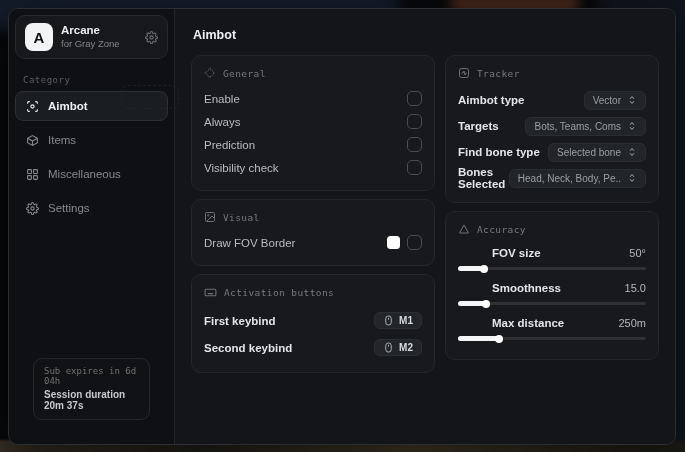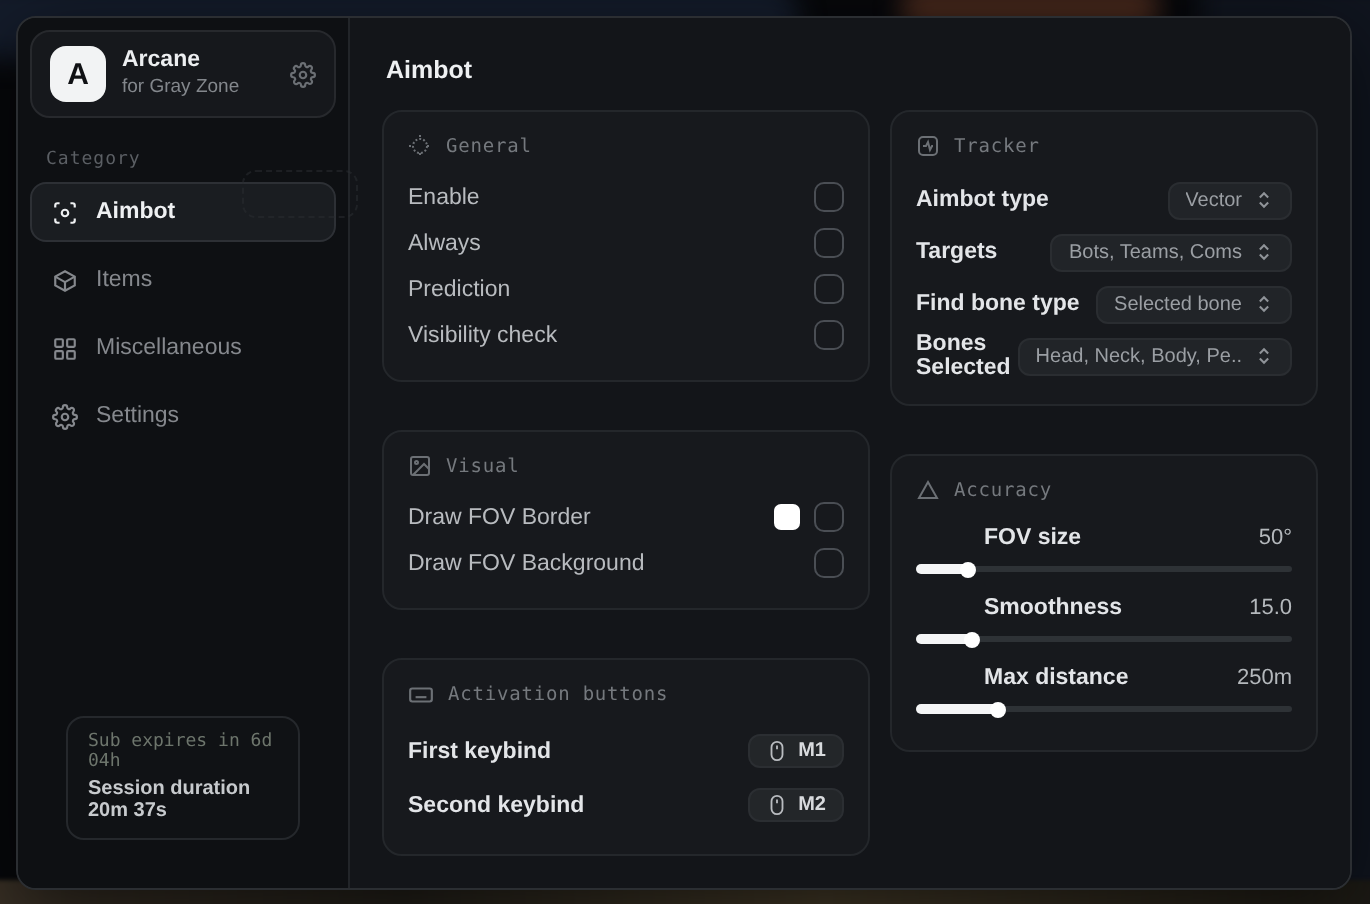--- a/index.html
+++ b/index.html
@@ -59,21 +59,21 @@
   .sub-box {
     margin:24px; padding:7px 10px 8px 10px; border:1px solid #25282c; border-radius:9px; background:#101215;
   }
   .sub-expires { font-family:"DejaVu Sans Mono", monospace; font-size:9px; color:#6d756c; margin-bottom:3px; }
   .sub-session { font-size:10px; font-weight:bold; color:#c7cacd; }
 
   
   .main { flex:1; background:#131519; padding:13px 16px; display:flex; flex-direction:column; }
   .page-title { color:#eef0f2; font-size:12.5px; font-weight:bold; margin:6px 0 13px 2px; }
   .cols { display:flex; gap:10px; align-items:flex-start; }
-  .col { display:flex; flex-direction:column; gap:24px; }
+  .col { display:flex; flex-direction:column; gap:8px; }
   .col-left { width:244px; }
   .col-right { flex:1; }
 
   .card { background:#17191d; border:1px solid #24272b; border-radius:10px; padding:9px 12px 11px 12px; }
   .card-head {
     display:flex; align-items:center; gap:7px; margin:2px 0 8px 0;
     font-family:"DejaVu Sans Mono", monospace; font-size:9.5px; color:#75797e; letter-spacing:.4px;
   }
   .card-head .hicon { color:#6c7075; display:flex; }
 
@@ -240,24 +240,20 @@
             </span>
             <span>Visual</span>
           </div>
           <div class="row">
             <span class="row-label">Draw FOV Border</span>
             <span class="ctrl-pair">
               <span class="swatch"></span>
               <span class="checkbox"></span>
             </span>
           </div>
-          <div class="row">
-            <span class="row-label">Draw FOV Background</span>
-            <span class="checkbox"></span>
-          </div>
         </div>
 
         <div class="card">
           <div class="card-head">
             <span class="hicon">
               <svg width="13" height="13" viewBox="0 0 24 24" fill="none" stroke="currentColor" stroke-width="2">
                   <rect x="2" y="6" width="20" height="12" rx="2"></rect>
                   <path d="M6 10h0M10 10h0M14 10h0M18 10h0M7 14h10"></path>
                 </svg>
             </span>

